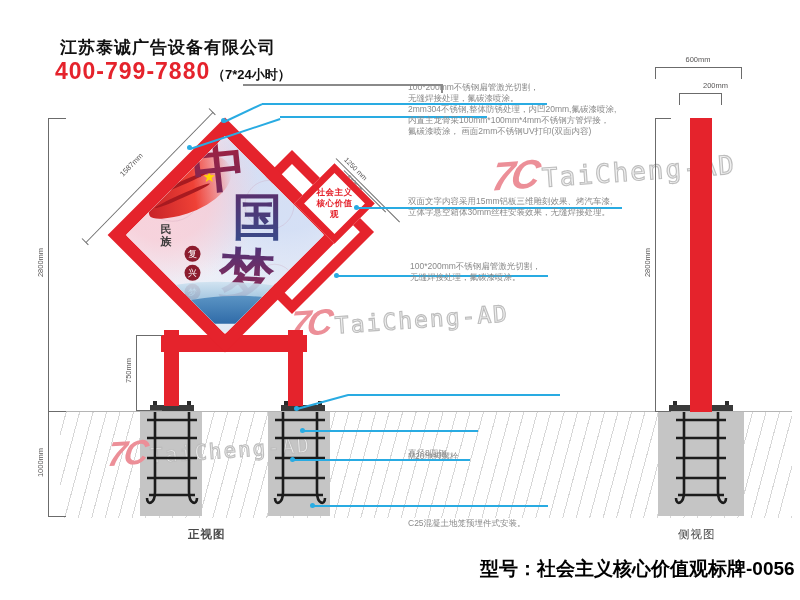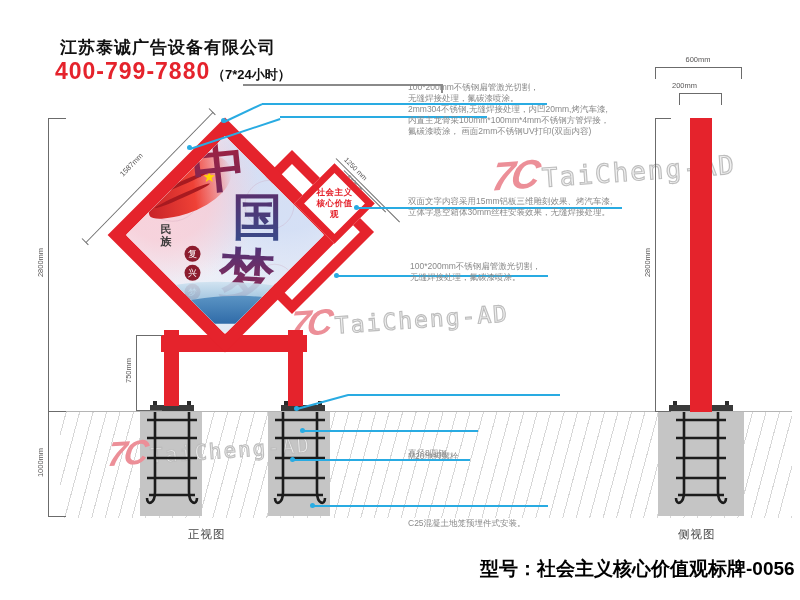--- a/index.html
+++ b/index.html
@@ -195,31 +195,31 @@
     </div>
   </div>
 
   <div class="abs diamond d-sml">
     <div class="d-sml-text">
       <span style="display:block;">社会主义</span>
       <span style="display:block;">核心价值观</span>
     </div>
   </div>
 
-  <div class="viewlabel" style="left:188px;top:527px;">正视图</div>
+  <div class="viewlabel" style="left:188px;top:527px;font-weight:bold;">正视图</div>
 
   <div class="abs dim" style="left:655px;top:67px;width:86px;height:1px;z-index:8;"></div>
   <div class="abs dim" style="left:655px;top:67px;width:1px;height:12px;z-index:8;"></div>
   <div class="abs dim" style="left:741px;top:67px;width:1px;height:12px;z-index:8;"></div>
   <div class="dimtext" style="left:668px;top:55px;width:60px;text-align:center;">600mm</div>
 
   <div class="abs dim" style="left:679px;top:93px;width:42px;height:1px;z-index:8;"></div>
   <div class="abs dim" style="left:679px;top:93px;width:1px;height:12px;z-index:8;"></div>
   <div class="abs dim" style="left:721px;top:93px;width:1px;height:12px;z-index:8;"></div>
-  <div class="dimtext" style="left:672px;top:81px;width:56px;text-align:left;">200mm</div>
+  <div class="dimtext" style="left:672px;top:81px;width:56px;text-align:right;">200mm</div>
 
   <div class="abs dim" style="left:655px;top:118px;width:1px;height:293px;z-index:8;"></div>
   <div class="abs dim" style="left:655px;top:118px;width:16px;height:1px;z-index:8;"></div>
   <div class="abs dim" style="left:655px;top:411px;width:16px;height:1px;z-index:8;"></div>
   <div class="dimtext vlabel" style="left:619px;top:258px;width:56px;">2800mm</div>
 
   <div class="abs concrete" style="left:658px;top:412px;width:86px;height:104px;z-index:1;"></div>
   <svg class="abs" style="left:674px;top:412px;z-index:3;" width="54" height="100" viewBox="0 0 54 100">
     <path d="M10 0 V80 C10 92 2 94 2 86" fill="none" stroke="#1c1c1c" stroke-width="2.6"></path>
     <path d="M44 0 V80 C44 92 52 94 52 86" fill="none" stroke="#1c1c1c" stroke-width="2.6"></path>
@@ -243,21 +243,21 @@
   <div class="abs blue" style="left:262px;top:103px;width:285px;z-index:9;"></div>
   <div class="callout" style="left:408px;top:82px;">
     <div>100*200mm不锈钢扁管激光切割，</div>
     <div>无缝焊接处理，氟碳漆喷涂。</div>
   </div>
 
   <div class="abs dot" style="left:187px;top:145px;z-index:9;"></div>
   <div class="abs bluediag" style="left:190px;top:148px;width:95px;transform:rotate(-18.4deg);z-index:9;"></div>
   <div class="abs blue" style="left:280px;top:116px;width:207px;z-index:9;"></div>
   <div class="callout" style="left:408px;top:104px;">
-    <div>2mm304不锈钢,无缝焊接处理，内凹20mm,烤汽车漆,</div>
+    <div>2mm304不锈钢,整体防锈处理，内凹20mm,氟碳漆喷涂,</div>
     <div>内置主龙骨采100mm*100mm*4mm不锈钢方管焊接，</div>
     <div>氟碳漆喷涂， 画面2mm不锈钢UV打印(双面内容)</div>
   </div>
 
   <div class="abs dot" style="left:354px;top:205px;z-index:9;"></div>
   <div class="abs blue" style="left:357px;top:207px;width:265px;z-index:9;"></div>
   <div class="callout" style="left:408px;top:196px;">
     <div>双面文字内容采用15mm铝板三维雕刻效果、烤汽车漆,</div>
     <div>立体字悬空箱体30mm丝柱安装效果，无缝焊接处理。</div>
   </div>

